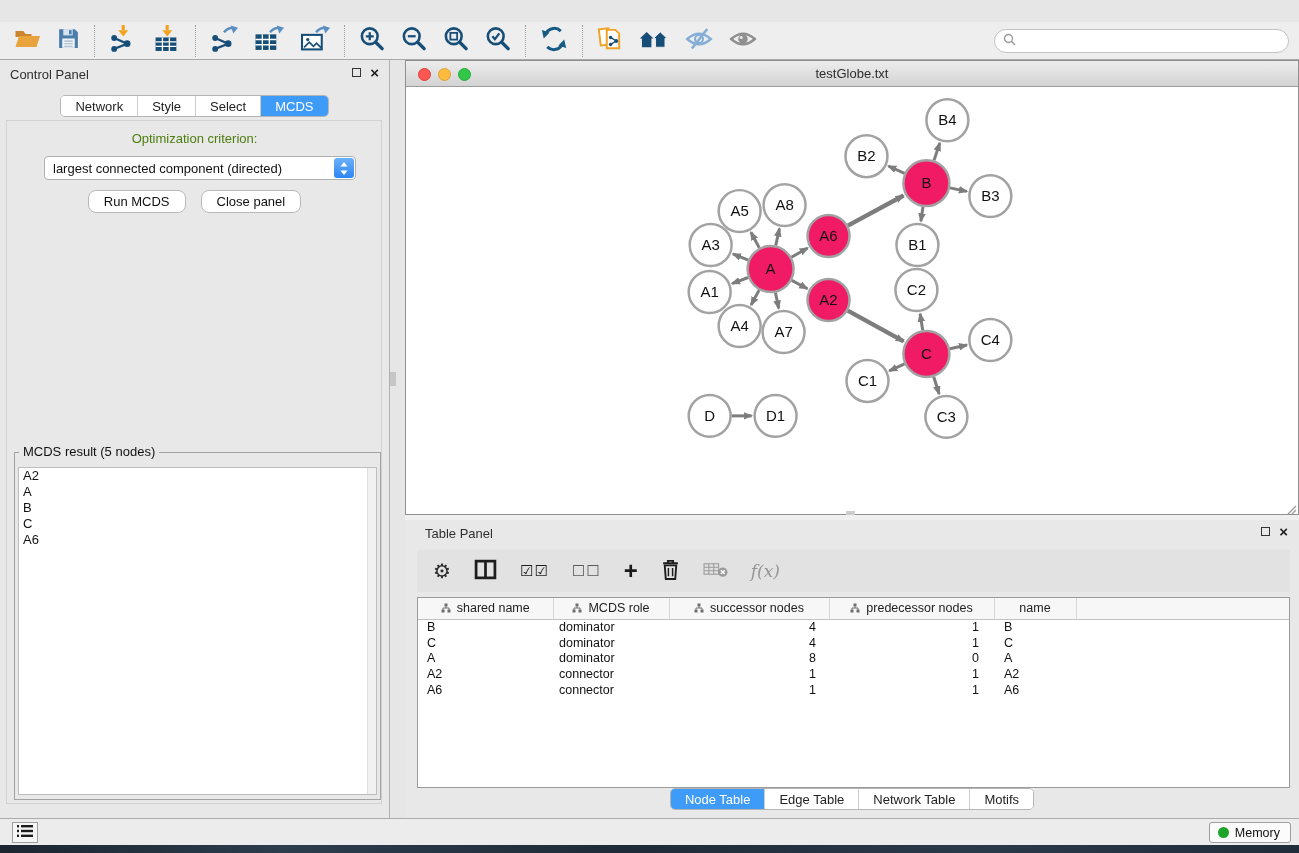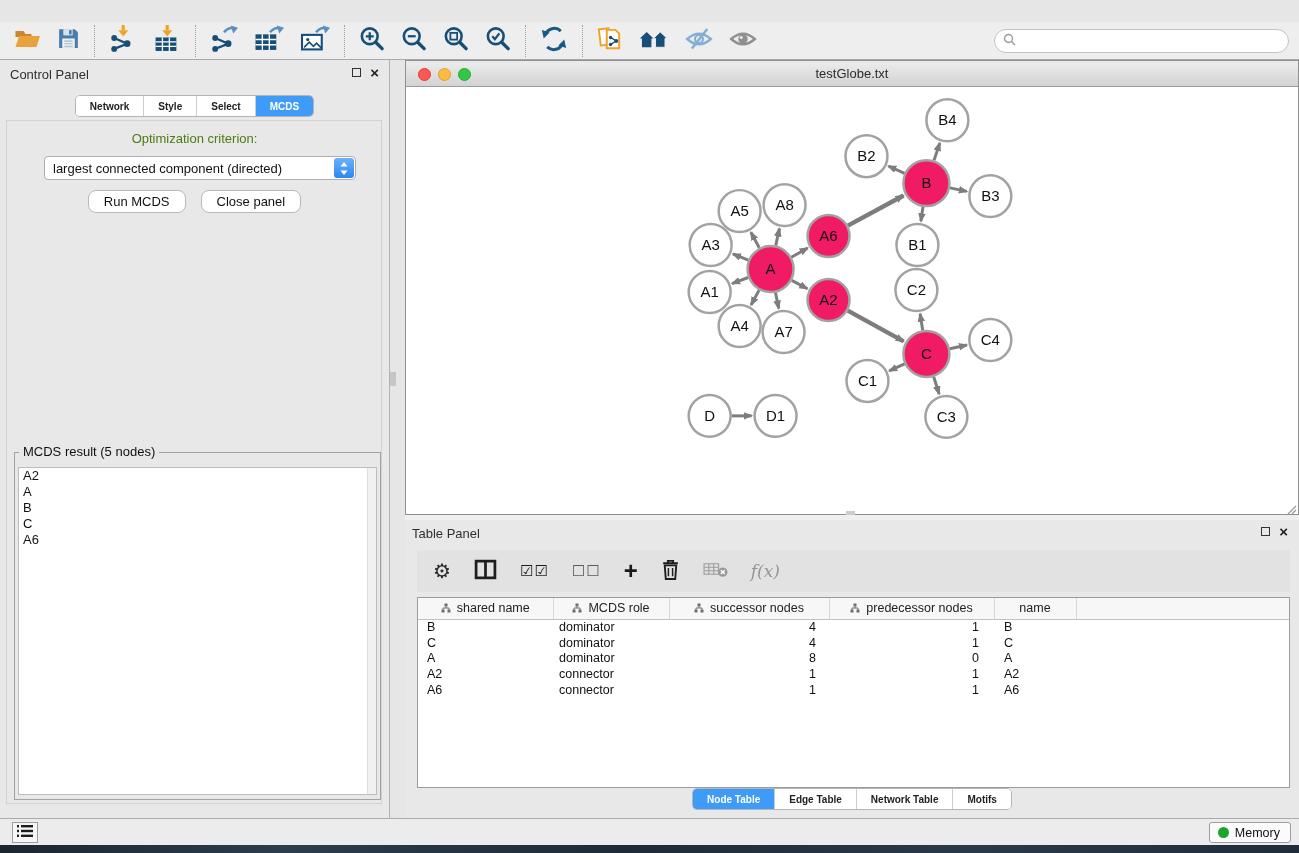--- a/index.html
+++ b/index.html
@@ -30,21 +30,21 @@
   .control-panel { position:absolute; left:0; top:60px; width:390px; height:758px;
     background:#e8e8e8; border-right:1px solid #b2b2b2; }
   .cp-header { position:absolute; left:0; top:0; width:100%; height:28px; }
   .cp-header .cp-title { position:absolute; left:10px; top:7px; font-size:13px; color:#2f2f2f; }
   .panel-btns { position:absolute; right:10px; top:7px; display:flex; align-items:center; gap:9px; }
   .float-btn { width:9px; height:9px; border:1.5px solid #333; background:transparent; }
   .close-btn { font-size:15px; font-weight:900; color:#222; line-height:11px; }
 
   .seg-tabs { position:absolute; top:35px; left:0; right:0; display:flex; justify-content:center; }
   .seg-wrap { display:flex; border:1px solid #b5b5b5; border-radius:5px; overflow:hidden; background:#fff; height:22px; }
-  .seg { padding:0 14px; font-size:10px; color:#222; display:flex; align-items:center; border-right:1px solid #cdcdcd; background:#fff;font-weight:bold; }
+  .seg { padding:0 14px; font-size:13px; color:#222; display:flex; align-items:center; border-right:1px solid #cdcdcd; background:#fff; }
   .seg:last-child { border-right:none; }
   .seg.sel { background:#3e9bf7; color:#fff; }
 
   .cp-content { position:absolute; left:6px; right:7px; top:60px; bottom:14px; border:1px solid #d2d2d2; }
   .opt-label { position:absolute; left:0; right:0; top:71px; text-align:center; font-size:13px; color:#4d7c0f; }
   .criterion { position:absolute; left:44px; top:96px; width:312px; height:24px; background:#fff;
     border:1px solid #b0b0b0; border-radius:4px; font-size:13px; color:#111; display:flex; align-items:center; padding-left:8px; }
   .criterion .stepper { position:absolute; right:1px; top:1px; bottom:1px; width:20px; border-radius:3px;
     background:linear-gradient(#6cb2fa,#2d86f3); display:flex; align-items:center; justify-content:center; }
   .btn-row { position:absolute; left:0; right:0; top:130px; display:flex; justify-content:center; gap:15px; }
@@ -70,21 +70,21 @@
   .nw-tl.red { left:12px; background:#fc5753; border:1px solid #df3e37; }
   .nw-tl.yel { left:32px; background:#fdbc40; border:1px solid #de9f34; }
   .nw-tl.grn { left:52px; background:#33c748; border:1px solid #27aa35; }
   .nw-canvas { position:absolute; left:0; top:26px; right:0; bottom:0; background:#fff; }
   .resize-corner { position:absolute; right:1px; bottom:1px; width:12px; height:12px; }
   .nw-grip { position:absolute; left:440px; bottom:-4px; width:9px; height:7px; background:#cccccc; }
 
   
   .table-panel { position:absolute; left:405px; top:520px; width:894px; height:298px; background:#e8e8e8; }
   .tp-header { position:absolute; left:0; top:0; right:0; height:26px; }
-  .tp-header .tp-title { position:absolute; left:7px; top:6px; font-size:13px; color:#2f2f2f; }
+  .tp-header .tp-title { position:absolute; left:20px; top:6px; font-size:13px; color:#2f2f2f; }
   .tp-toolbar { position:absolute; left:12px; right:9px; top:30px; height:42px; background:#e2e2e2;
     display:flex; align-items:center; gap:23px; padding-left:16px; }
   .tp-icon { display:flex; align-items:center; justify-content:center; }
   .gear-glyph { font-size:20px; color:#2b2b2b; line-height:20px; }
   .check-glyph { font-size:15px; color:#1d1d1d; letter-spacing:1px; }
   .plus-glyph { font-size:24px; font-weight:700; color:#1a1a1a; line-height:20px; }
   .fx-glyph { font-family:"DejaVu Serif", serif; font-style:italic; font-size:17px; color:#949494; }
 
   .node-table-box { position:absolute; left:12px; right:9px; top:77px; height:191px; background:#fff;
     border:1px solid #9b9b9b; overflow:hidden; }

